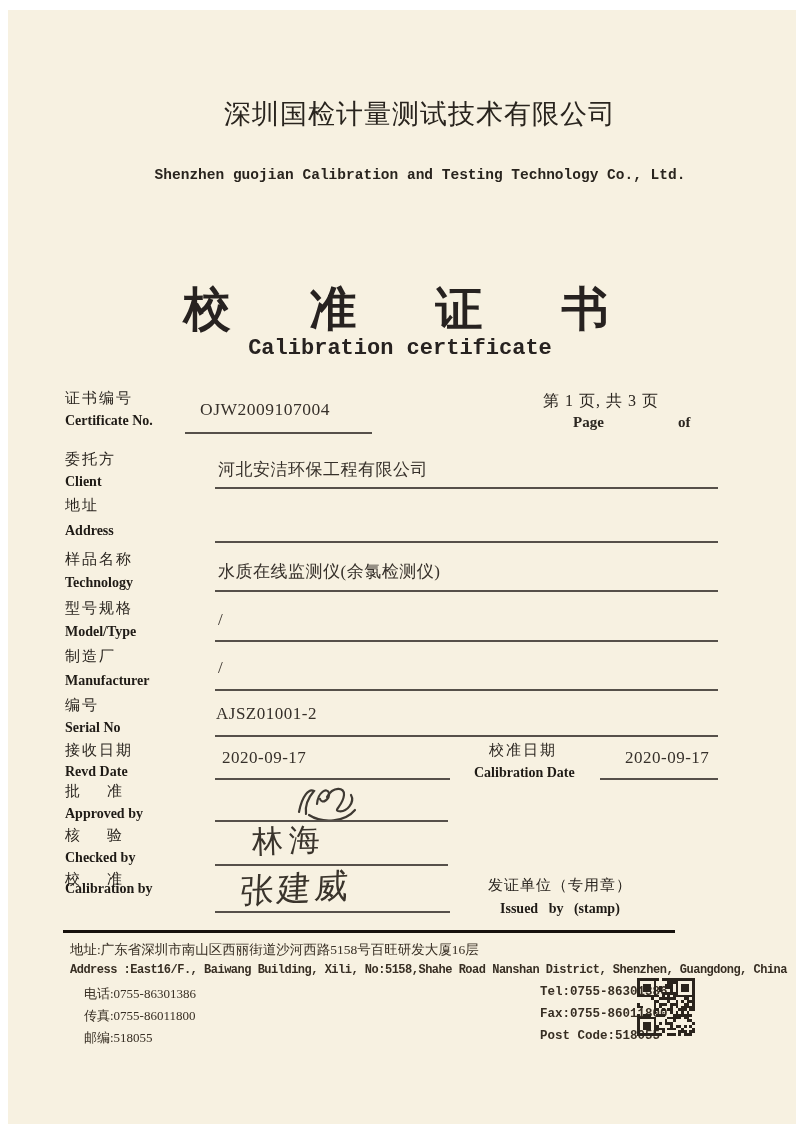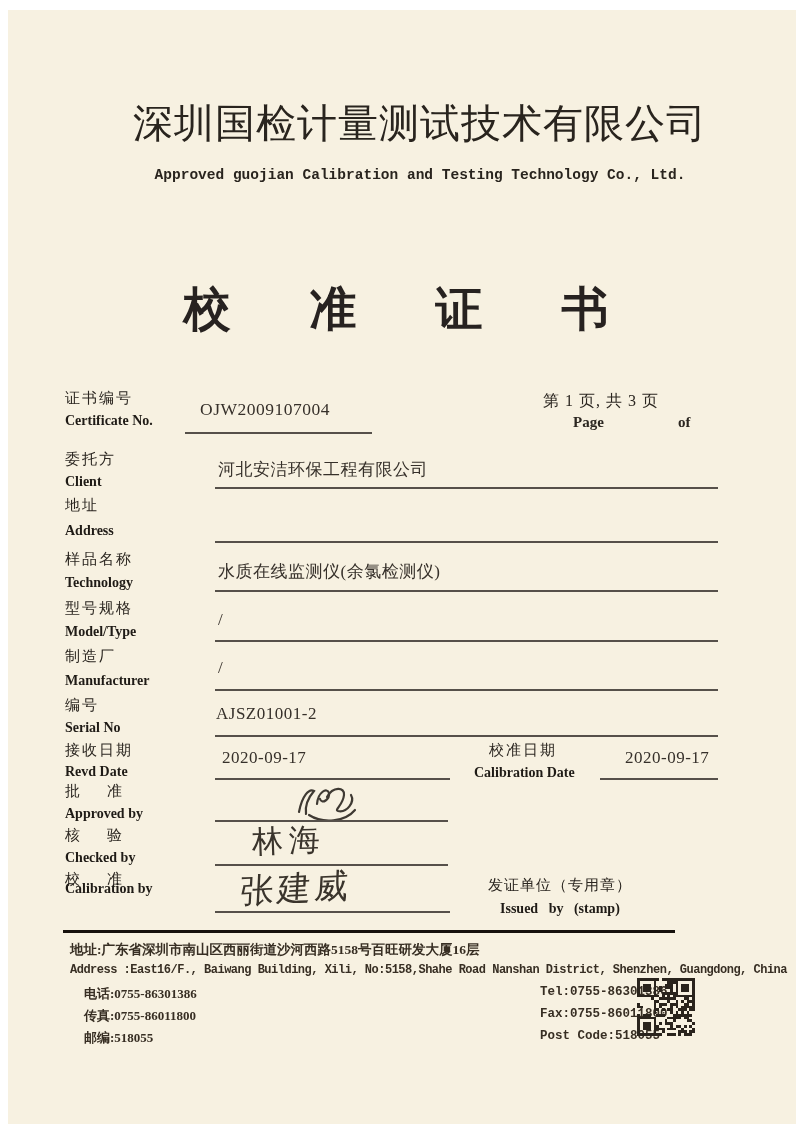--- a/index.html
+++ b/index.html
@@ -3,56 +3,57 @@
 <meta charset="utf-8">
 <style>
   html,body{margin:0;padding:0;background:#ffffff;}
   .screen{position:relative;width:800px;height:1131px;background:#ffffff;overflow:hidden;
           font-family:"Liberation Serif","DejaVu Serif",serif;color:#2b2620;}
   .paper{position:absolute;left:8px;top:10px;width:788px;height:1114px;background:#f7f1e1;}
   .logo{position:absolute;left:62px;top:50px;width:122px;height:44px;background:#3fa8dc;border-radius:6px;
         display:flex;align-items:center;justify-content:center;
         font-family:"Liberation Sans","DejaVu Sans",sans-serif;font-weight:bold;font-size:31px;
         color:#ffffff;letter-spacing:2px;}
-  .company-cn{position:absolute;left:40px;right:0;top:96px;text-align:center;font-size:40px;
+  .company-cn{position:absolute;left:40px;right:0;top:96px;text-align:center;font-size:27px;
               letter-spacing:1px;color:#29241e;white-space:nowrap;}
   .company-en{position:absolute;left:40px;right:0;top:167px;text-align:center;
               font-family:"Liberation Mono","DejaVu Sans Mono",monospace;font-weight:700;
               font-size:14.5px;color:#29241e;white-space:nowrap;}
   .title-cn{position:absolute;left:8px;right:0;top:278px;text-align:center;font-size:47px;font-weight:700;
             letter-spacing:16px;color:#272220;white-space:nowrap;}
   .title-en{position:absolute;left:0;right:0;top:336px;text-align:center;
             font-family:"Liberation Mono","DejaVu Sans Mono",monospace;font-weight:700;
             font-size:22px;color:#272220;white-space:nowrap;}
   .lcn{position:absolute;left:65px;font-size:15px;letter-spacing:2px;color:#2b2620;white-space:nowrap;}
   .lcn.sp{letter-spacing:6px;}
   .len{position:absolute;left:65px;font-weight:700;font-size:14px;color:#1f1b16;white-space:nowrap;}
   .val{position:absolute;left:218px;font-size:17px;letter-spacing:0.5px;color:#36302a;white-space:nowrap;}
   .rule{position:absolute;height:2px;background:#56504a;}
   .pg-cn{position:absolute;left:543px;top:391px;font-size:16px;letter-spacing:1px;white-space:nowrap;}
   .pg-en{position:absolute;top:414px;font-weight:700;font-size:15px;white-space:nowrap;}
   .sig{position:absolute;color:#3a342c;white-space:nowrap;font-weight:400;}
   .thick-rule{position:absolute;left:63px;top:930px;width:612px;height:3px;background:#16110c;}
-  .f-cn{position:absolute;font-weight:700;font-size:13.5px;color:#372e23;white-space:nowrap;}
+  .f-cn{position:absolute;font-weight:400;font-size:13.5px;color:#372e23;white-space:nowrap;}
   .f-mono{position:absolute;font-family:"Liberation Mono","DejaVu Sans Mono",monospace;font-weight:700;
           font-size:12px;letter-spacing:-0.5px;color:#372e23;white-space:nowrap;}
   .qr{position:absolute;left:637px;top:978px;width:58px;height:58px;display:grid;
       grid-template-columns:repeat(21,1fr);grid-template-rows:repeat(21,1fr);}
   .qr div{background:#2a241d;}
   .scribble{position:absolute;left:293px;top:782px;}
 </style>
 </head>
 <body>
 
 <div class="screen">
   <div class="paper"></div>
 
   <div class="company-cn">深圳国检计量测试技术有限公司</div>
-  <div class="company-en">Approved guojian Calibration and Testing Technology Co., Ltd.</div>
+  <div class="company-en">Shenzhen guojian Calibration and Testing Technology Co., Ltd.</div>
   <div class="title-cn">校　准　证　书</div>
+  <div class="title-en">Calibration certificate</div>
 
   <span class="lcn" style="top:389px">证书编号</span>
   <span class="len" style="top:413px">Certificate No.</span>
   <span class="val" style="left:200px;top:399px;font-size:17.5px">OJW2009107004</span>
   <div class="rule" style="left:185px;top:432px;width:187px"></div>
   <span class="pg-cn">第 1 页, 共 3 页</span>
   <span class="pg-en" style="left:573px">Page</span>
   <span class="pg-en" style="left:678px">of</span>
 
   <span class="lcn" style="top:450px">委托方</span>

